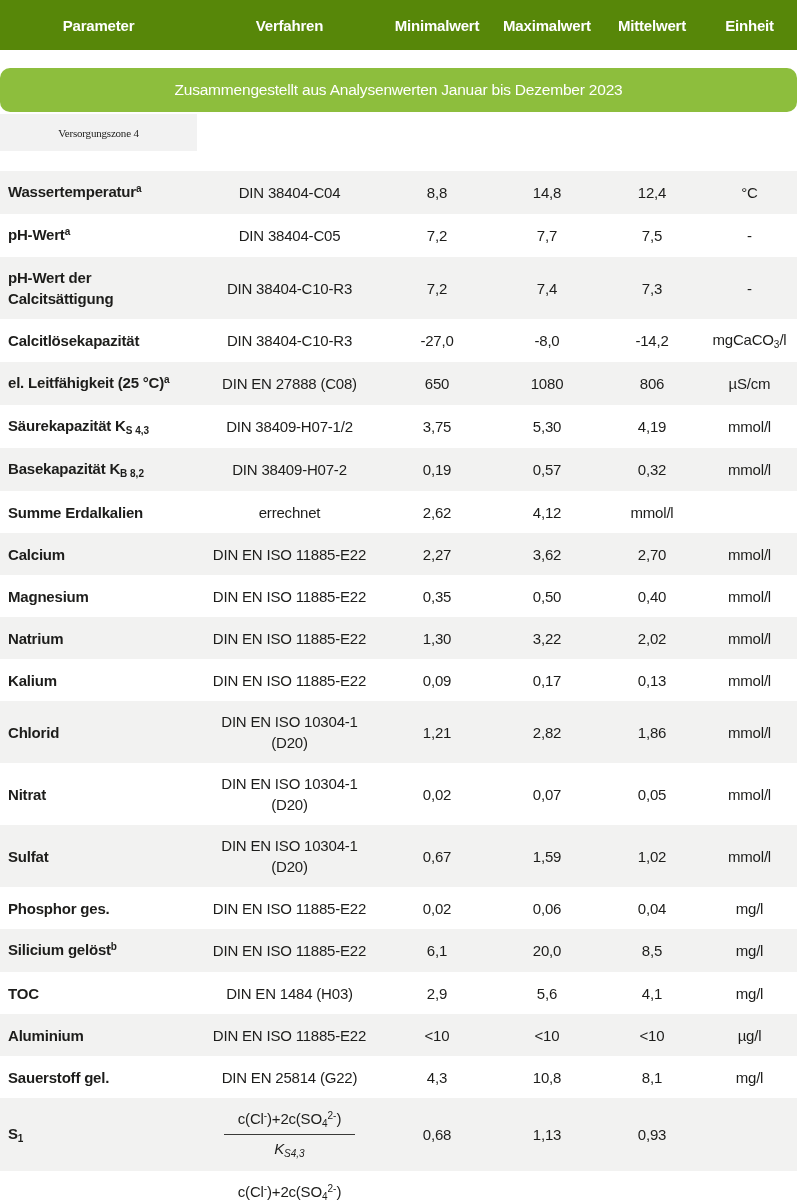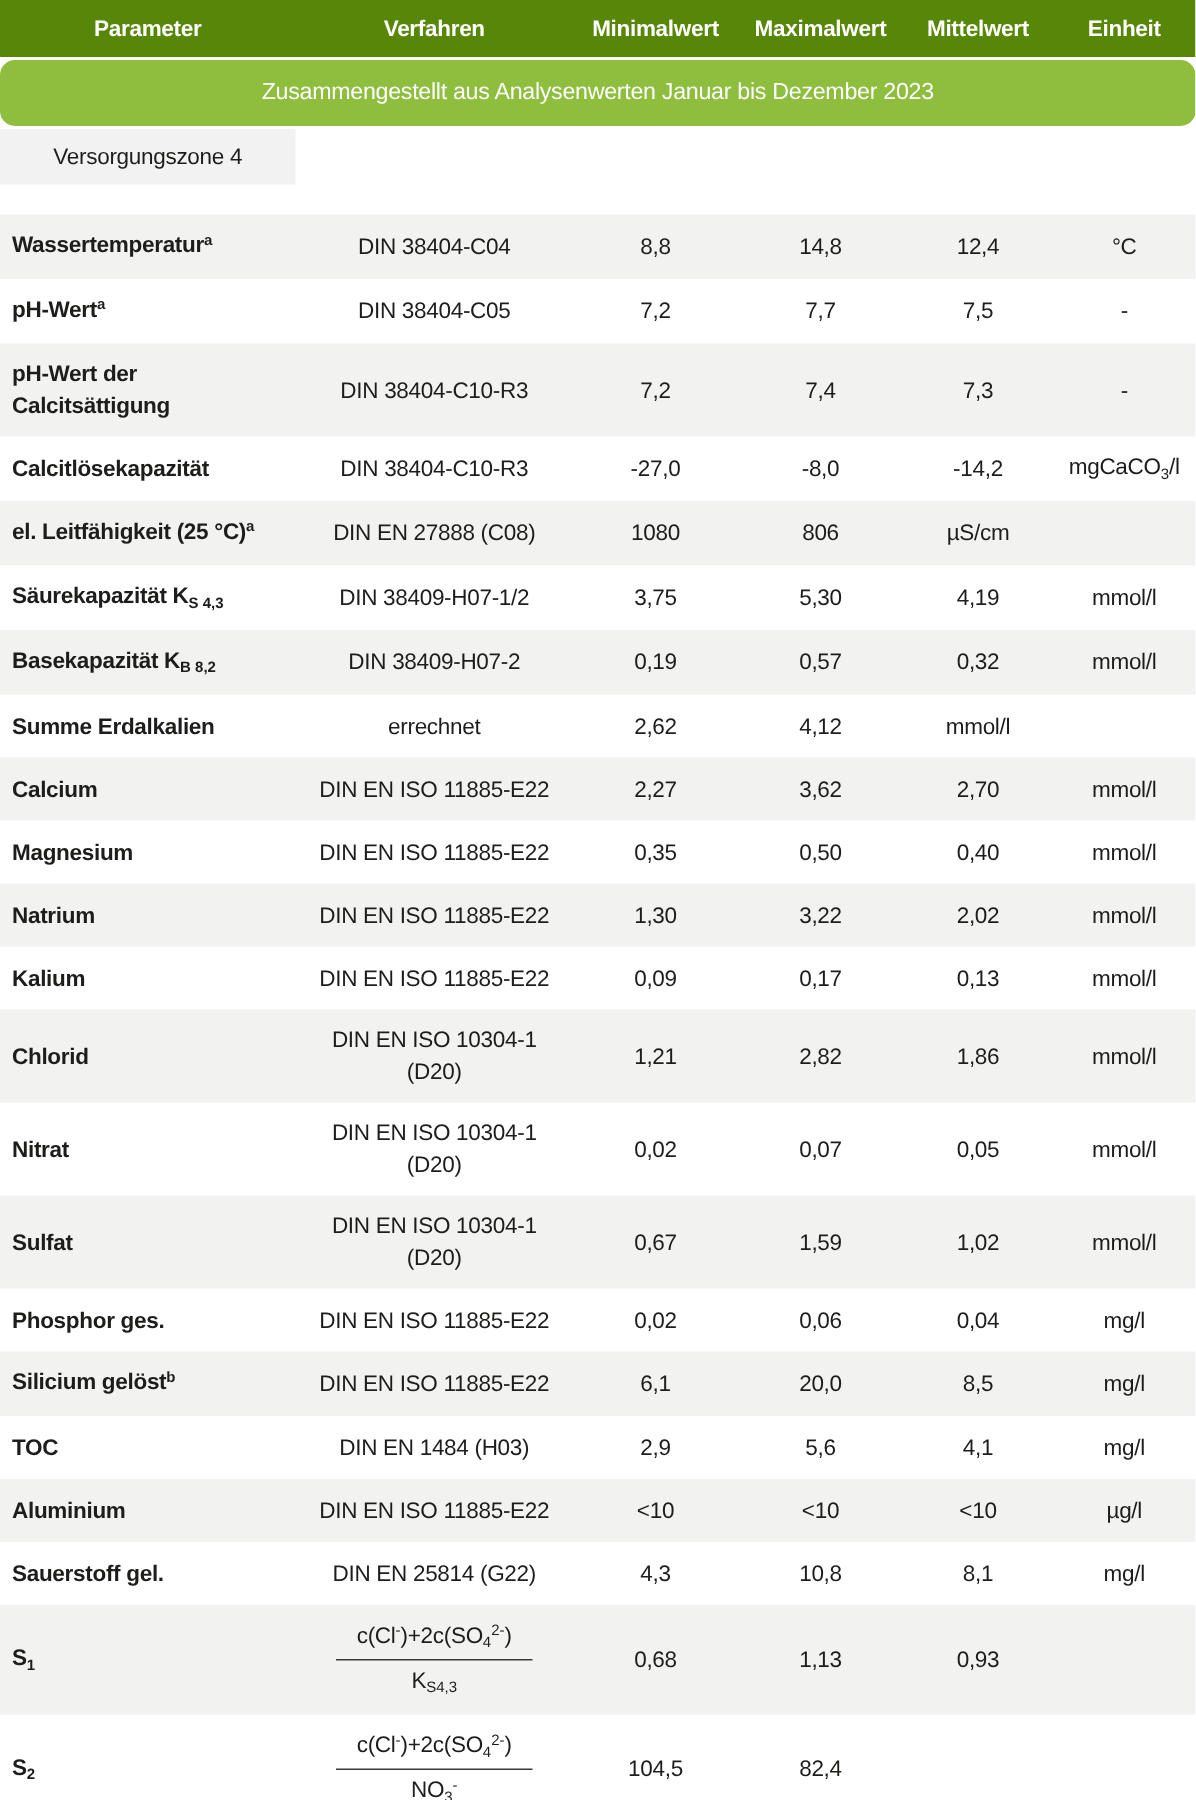--- a/index.html
+++ b/index.html
@@ -7,35 +7,35 @@
     --subheader-green:#8dbe3d;
     --row-stripe:#f2f2f1;
     --tab-bg:#f2f2f2;
     --text:#1d1d1b;
   }
   *{box-sizing:border-box;}
   body{margin:0;background:#fff;color:var(--text);
        font-family:"Liberation Sans","DejaVu Sans",sans-serif;letter-spacing:-0.2px;}
   .page{width:797px;min-height:1200px;background:#fff;}
   .thead,.row{display:grid;grid-template-columns:197px 185px 110px 110px 100px 95px;}
-  .thead{background:var(--header-green);height:38px;align-items:center;margin-bottom:2px;}
+  .thead{background:var(--header-green);height:50px;align-items:center;margin-bottom:18px;}
   .th{color:#fff;font-weight:bold;font-size:15px;text-align:center;}
   .subheader{background:var(--subheader-green);height:44px;display:flex;align-items:center;
              justify-content:center;color:#fff;font-size:15.5px;margin-bottom:2px;border-radius:10px;}
   .zone-tab{width:197px;height:37px;background:var(--tab-bg);display:flex;align-items:center;
-            justify-content:center;font-size:15px;cursor:pointer;}
+            justify-content:center;font-size:11px;cursor:pointer;font-family:Liberation Serif, serif;}
   .tbody{margin-top:20px;}
   .row{min-height:42px;align-items:center;}
   .tbody .row:nth-child(odd){background:var(--row-stripe);}
   .cell{font-size:15px;line-height:21px;padding:10px 2px;text-align:center;}
   .param{text-align:left;padding-left:8px;font-weight:bold;}
   .verf-lines div{text-align:center;}
   .formula{display:inline-block;vertical-align:middle;}
   .formula .num{border-bottom:1.5px solid #3a3a38;padding:0 14px 3px;}
-  .formula .den{padding-top:3px;}
+  .formula .den{padding-top:3px;font-style:italic;}
   sup{font-size:10px;vertical-align:baseline;position:relative;top:-5px;letter-spacing:0;}
   sub{font-size:10px;vertical-align:baseline;position:relative;top:3px;letter-spacing:0;}
 </style>
 </head>
 <body>
 
 <div class="page">
   <div class="thead">
     <div class="th">Parameter</div>
     <div class="th">Verfahren</div>
@@ -109,20 +109,21 @@
   </div>
 
   <div class="row">
     <div class="cell param">el. Leitfähigkeit (25 °C)<sup>a</sup></div>
     <div class="cell verf">
       <div class="verf-lines">
             <div>DIN EN 27888 (C08)</div>
           </div>
 
     </div>
+    <div class="cell val">650</div>
     <div class="cell val">1080</div>
     <div class="cell val">806</div>
     <div class="cell unit">µS/cm</div>
   </div>
 
   <div class="row">
     <div class="cell param">Säurekapazität K<sub>S 4,3</sub></div>
     <div class="cell verf">
       <div class="verf-lines">
             <div>DIN 38409-H07-1/2</div>

